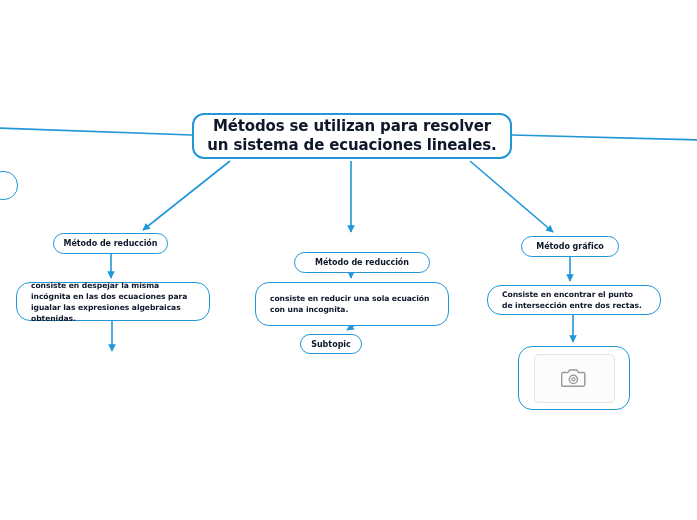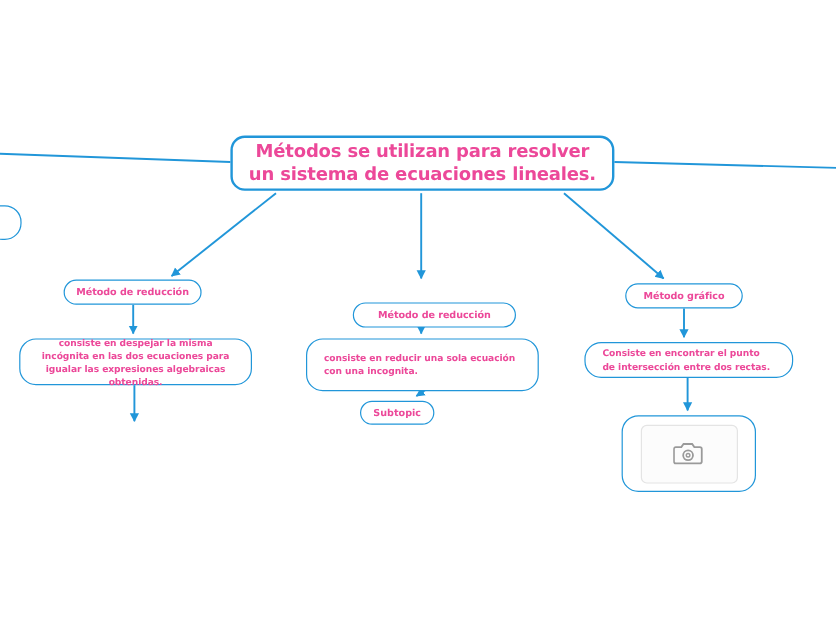--- a/index.html
+++ b/index.html
@@ -30,21 +30,21 @@
 
   .node {
     position: absolute;
     box-sizing: border-box;
     background: #ffffff;
     border: 2px solid #2196d9;
     display: flex;
     align-items: center;
     justify-content: center;
     text-align: center;
-    color: #ec4899;
+    color: #0f172a;
     z-index: 2;
   }
 
   
   .node-root {
     left: 192px;
     top: 113px;
     width: 320px;
     height: 46px;
     border-radius: 12px;
@@ -76,21 +76,21 @@
     border-width: 1.4px;
     font-size: 7.6px;
     font-weight: bold;
     line-height: 1.45;
     text-align: left;
     justify-content: flex-start;
     padding: 0 14px;
     letter-spacing: -0.05px;
   }
   .desc-igualacion {
-    left: 16px;  top: 282px; width: 194px; height: 39px; text-align: center;
+    left: 16px;  top: 282px; width: 194px; height: 39px;
   }
   .desc-reduccion {
     left: 255px; top: 282px; width: 194px; height: 44px; align-items: center;
   }
   .desc-grafico {
     left: 487px; top: 285px; width: 174px; height: 30px;
   }
 
   
   .node-list {

